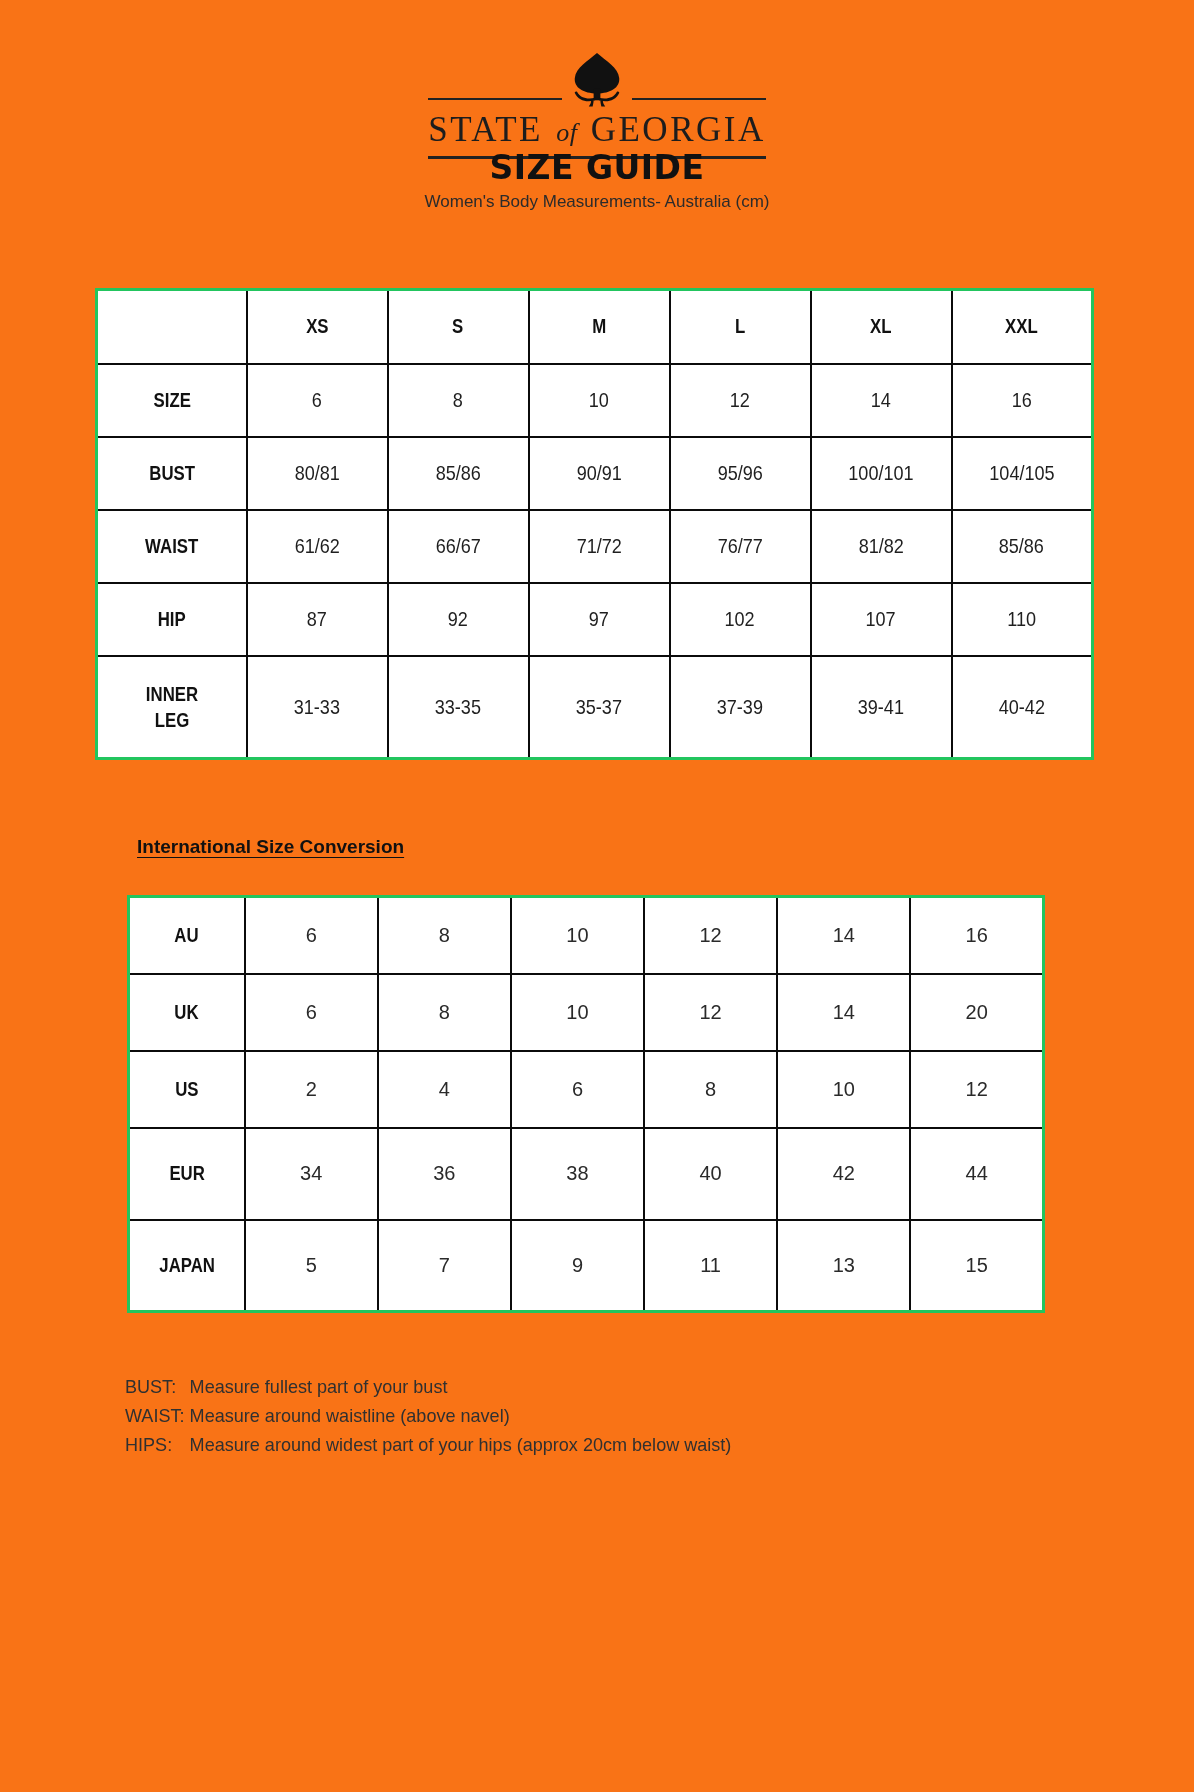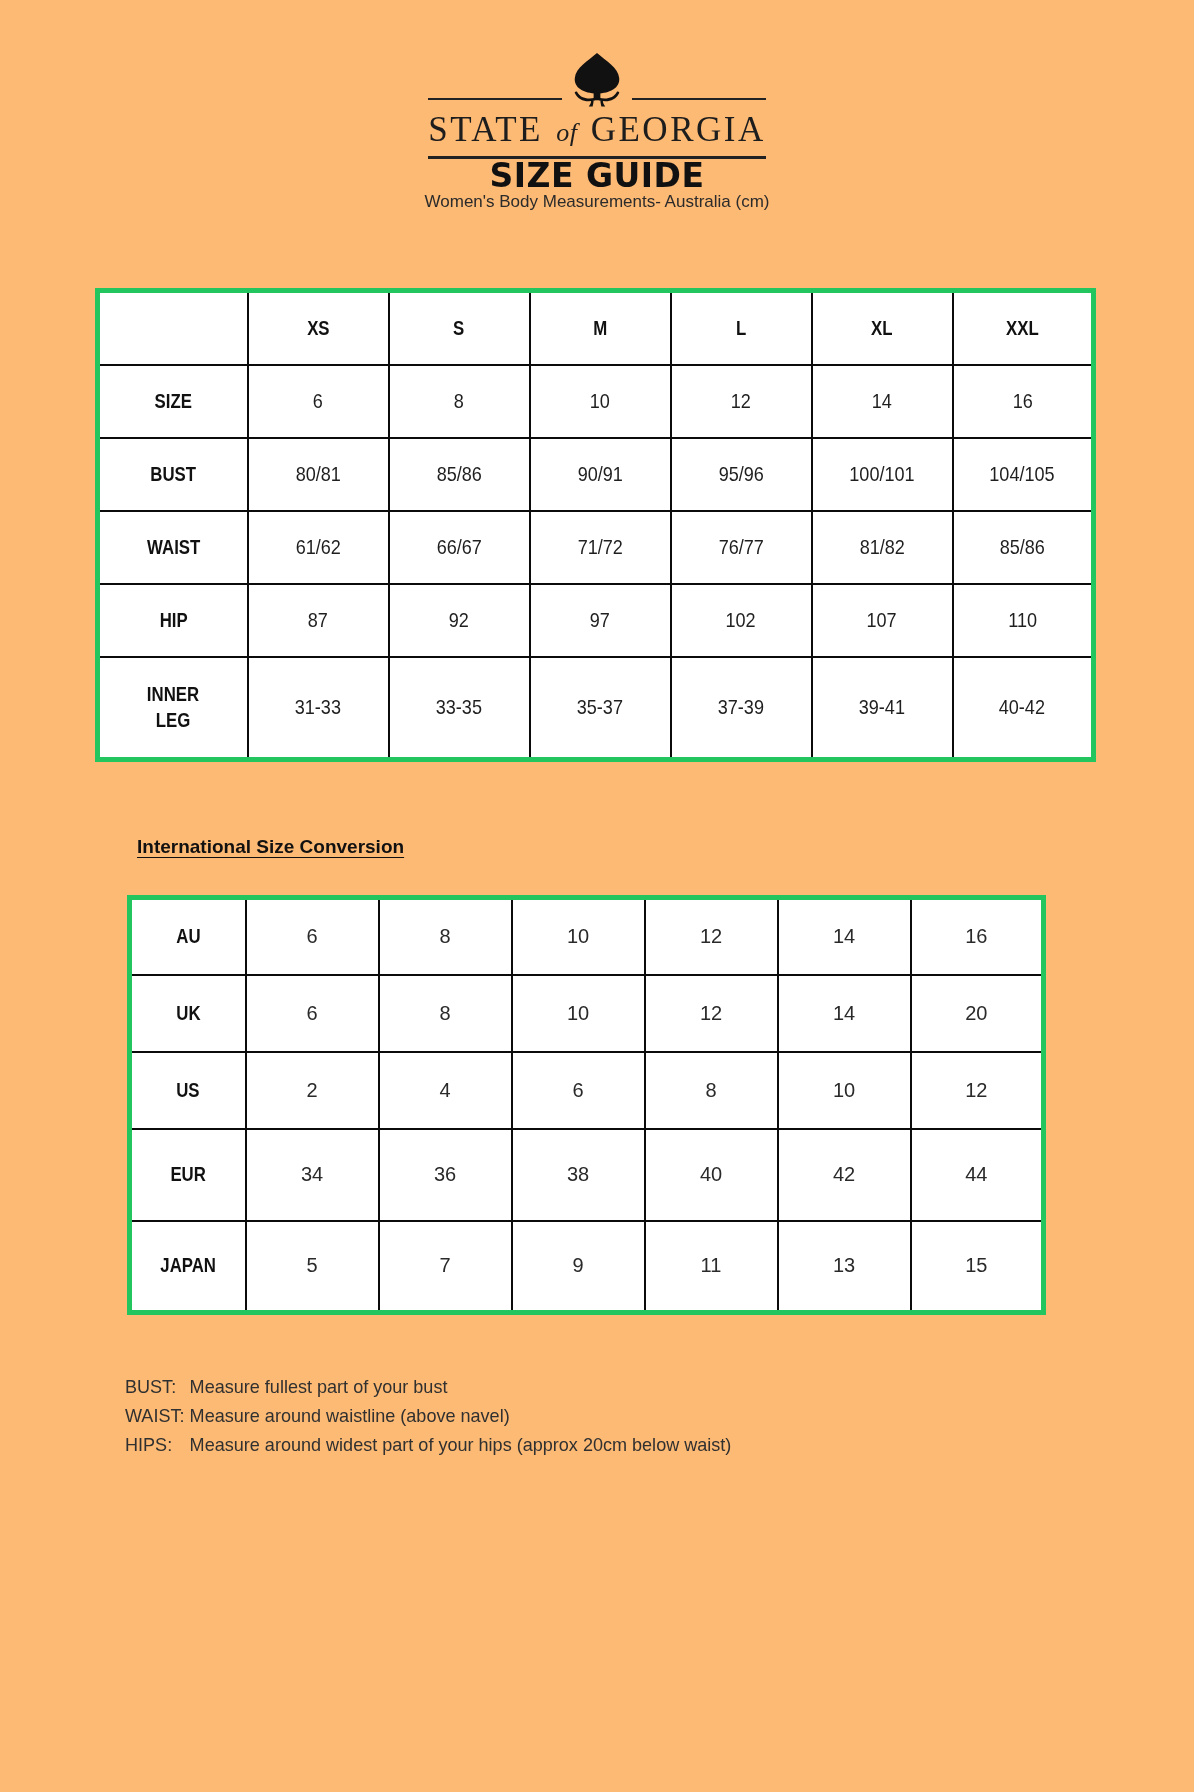--- a/index.html
+++ b/index.html
@@ -1,20 +1,20 @@
 <!DOCTYPE html>
 <html><head>
 <meta charset="utf-8">
 <style>
   html,body { margin:0; padding:0; background:#ffffff; }
   .page {
     position: relative;
     width: 1194px;
     height: 1792px;
-    background: #fdba74;
+    background: #f97316;
     font-family: "Liberation Sans", sans-serif;
     color: #1c1c1c;
     overflow: hidden;
   }
 
   
   .logo {
     position: absolute;
     top: 54px;
     left: 0; right: 0;
@@ -47,21 +47,21 @@
     font-size: 26px;
     letter-spacing: 0.5px;
     margin: 0 2px;
   }
   .logo-underline { height: 2.5px; background: #222; margin-top: 1px; }
 
   
   .title {
     position: absolute;
     top: 148px; left: 0; right: 0;
-    margin: 8px;
+    margin: 0;
     text-align: center;
     font-family: "DejaVu Sans", sans-serif;
     font-weight: bold;
     font-size: 33px;
     letter-spacing: 0.5px;
     color: #111;
   }
   .subtitle {
     position: absolute;
     top: 192px; left: 0; right: 0;
@@ -70,21 +70,21 @@
     color: #2b2b2b;
   }
 
   
   table {
     border-collapse: collapse;
     table-layout: fixed;
     background: #fff;
   }
   td, th { border: 2px solid #0b0b0b; text-align: center; vertical-align: middle; padding: 0; }
-  table { border: 5px solid #22c55e; }
+  table { border: 3px solid #22c55e; }
 
   .cond { display: inline-block; transform: scaleX(0.86); }
   .cond-b { display: inline-block; transform: scaleX(0.84); }
 
   
   .t1 {
     position: absolute;
     top: 288px;
     left: 95px;
     width: 996px;

